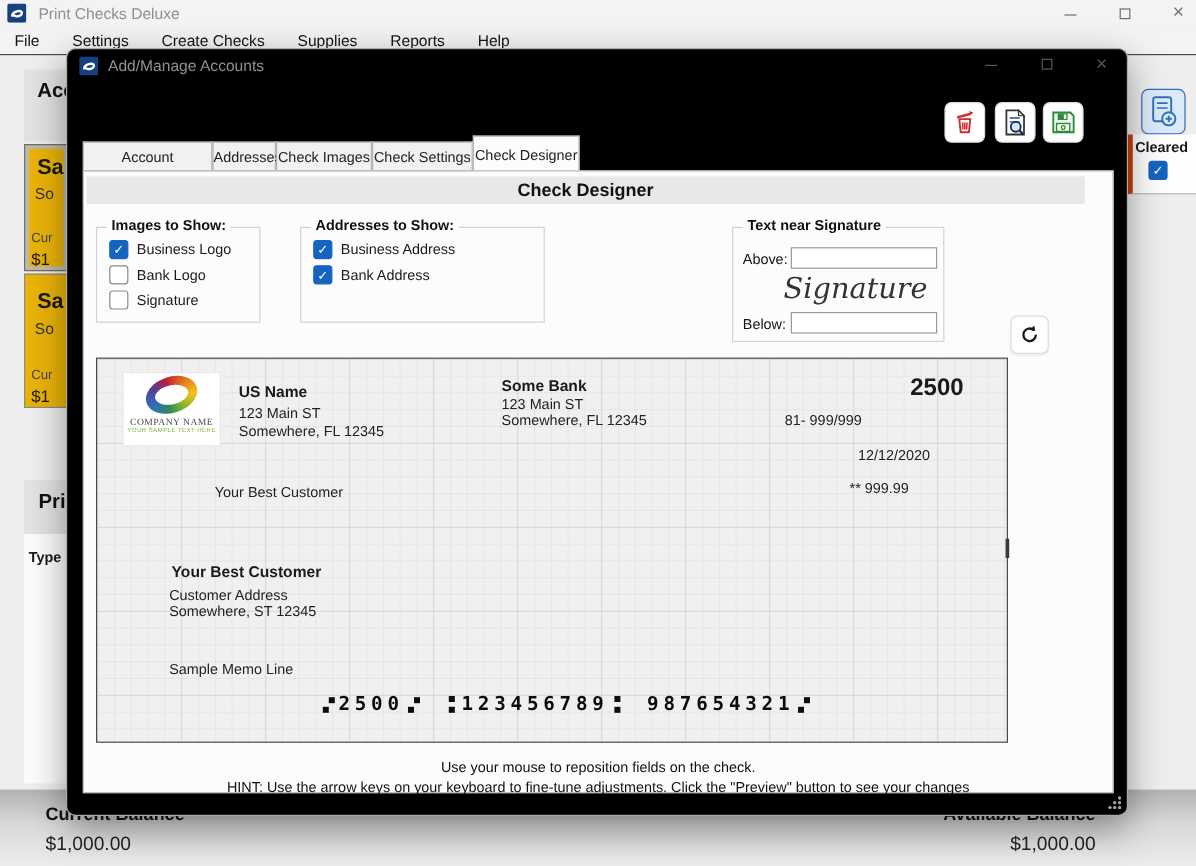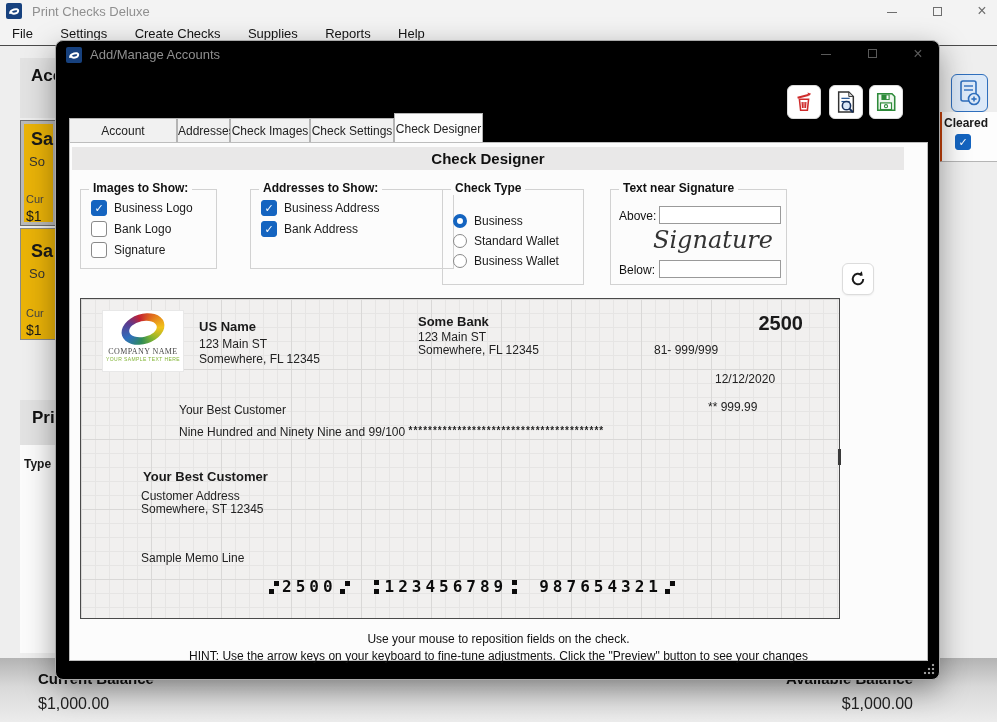--- a/index.html
+++ b/index.html
@@ -132,21 +132,21 @@
 <div class="abs toolbtn" style="left:951px;top:74px;width:37px;height:38px;background:#dce9f8;border:1px solid #2f6fbd">
   <svg width="22" height="26" viewBox="0 0 22 26">
     <rect x="2" y="1" width="15" height="20" rx="2" fill="none" stroke="#2f6fbd" stroke-width="1.6"></rect>
     <line x1="5" y1="6" x2="14" y2="6" stroke="#2f6fbd" stroke-width="1.4"></line>
     <line x1="5" y1="10" x2="14" y2="10" stroke="#2f6fbd" stroke-width="1.4"></line>
     <circle cx="15" cy="19" r="5.5" fill="#dce9f8" stroke="#2f6fbd" stroke-width="1.6"></circle>
     <line x1="15" y1="16.4" x2="15" y2="21.6" stroke="#2f6fbd" stroke-width="1.6"></line>
     <line x1="12.4" y1="19" x2="17.6" y2="19" stroke="#2f6fbd" stroke-width="1.6"></line>
   </svg>
 </div>
-<div class="abs" style="left:938px;top:112px;width:59px;height:50px;background:#fdfdfd;border-left:4px solid #c2410c;border-bottom:1px solid #b5b5b5">
+<div class="abs" style="left:938px;top:112px;width:59px;height:50px;background:#fdfdfd;border-left:6px solid #c2410c;border-bottom:1px solid #b5b5b5">
   <span class="abs" style="left:2px;top:4px;font-weight:bold;font-size:12px">Cleared</span>
   <span class="abs cb on" style="left:13px;top:22px">
       <span class="tick">✓</span>
     </span>
 </div>
 
 <div class="abs statusbar">
   <span class="abs bal-label" style="left:38px;top:12px">Current Balance</span>
   <span class="abs bal-value" style="left:38px;top:37px">$1,000.00</span>
   <span class="abs bal-label" style="right:84px;top:12px">Available Balance</span>
@@ -228,35 +228,20 @@
         <span>Business Address</span>
       </div>
       <div class="ckrow" style="top:31px">
         <span class="cb on">
             <span class="tick">✓</span>
           </span>
         <span>Bank Address</span>
       </div>
     </div>
 
-    <div class="abs groupbox" style="left:372px;top:46px;width:142px;height:96px">
-      <span class="gb-title">Check Type</span>
-      <div class="ckrow" style="top:24px">
-        <span class="radio on"></span>
-        <span>Business</span>
-      </div>
-      <div class="ckrow" style="top:44px">
-        <span class="radio"></span>
-        <span>Standard Wallet</span>
-      </div>
-      <div class="ckrow" style="top:64px">
-        <span class="radio"></span>
-        <span>Business Wallet</span>
-      </div>
-    </div>
 
     <div class="abs groupbox" style="left:540px;top:46px;width:177px;height:96px">
       <span class="gb-title">Text near Signature</span>
       <span class="abs tni-label" style="left:8px;top:19px">Above:</span>
       <input class="abs tni-input" style="left: 48px; top: 16px;" value="">
       <span class="abs script" style="left:42px;top:36px">Signature</span>
       <span class="abs tni-label" style="left:8px;top:73px">Below:</span>
       <input class="abs tni-input" style="left: 48px; top: 70px;" value="">
     </div>
 
@@ -280,21 +265,20 @@
       <span class="fld bold13" style="left:337px;top:15px">Some Bank</span>
       <span class="fld t12" style="left:337px;top:31px">123 Main ST</span>
       <span class="fld t12" style="left:337px;top:44px">Somewhere, FL 12345</span>
 
       <span class="fld" style="left:622px;top:13px;width:100px;text-align:right;font-weight:bold;font-size:20px">2500</span>
       <span class="fld t12" style="left:573px;top:44px;width:100px;text-align:left">81- 999/999</span>
       <span class="fld t12" style="left:634px;top:73px">12/12/2020</span>
       <span class="fld t12" style="left:627px;top:101px">** 999.99</span>
 
       <span class="fld t12" style="left:98px;top:104px">Your Best Customer</span>
-      <span class="fld t12" style="left:98px;top:126px;white-space:nowrap"><span>Nine Hundred and Ninety Nine and 99/100</span> <span class="stars">****************************************</span></span>
 
       <span class="fld bold13" style="left:62px;top:170px">Your Best Customer</span>
       <span class="fld t12" style="left:60px;top:190px">Customer Address</span>
       <span class="fld t12" style="left:60px;top:203px">Somewhere, ST 12345</span>
 
       <span class="fld t12" style="left:60px;top:252px">Sample Memo Line</span>
 
       <div class="fld micr" style="left:185px;top:278px">
         <span class="m-sym m-on"></span>
           <span>2500</span>

